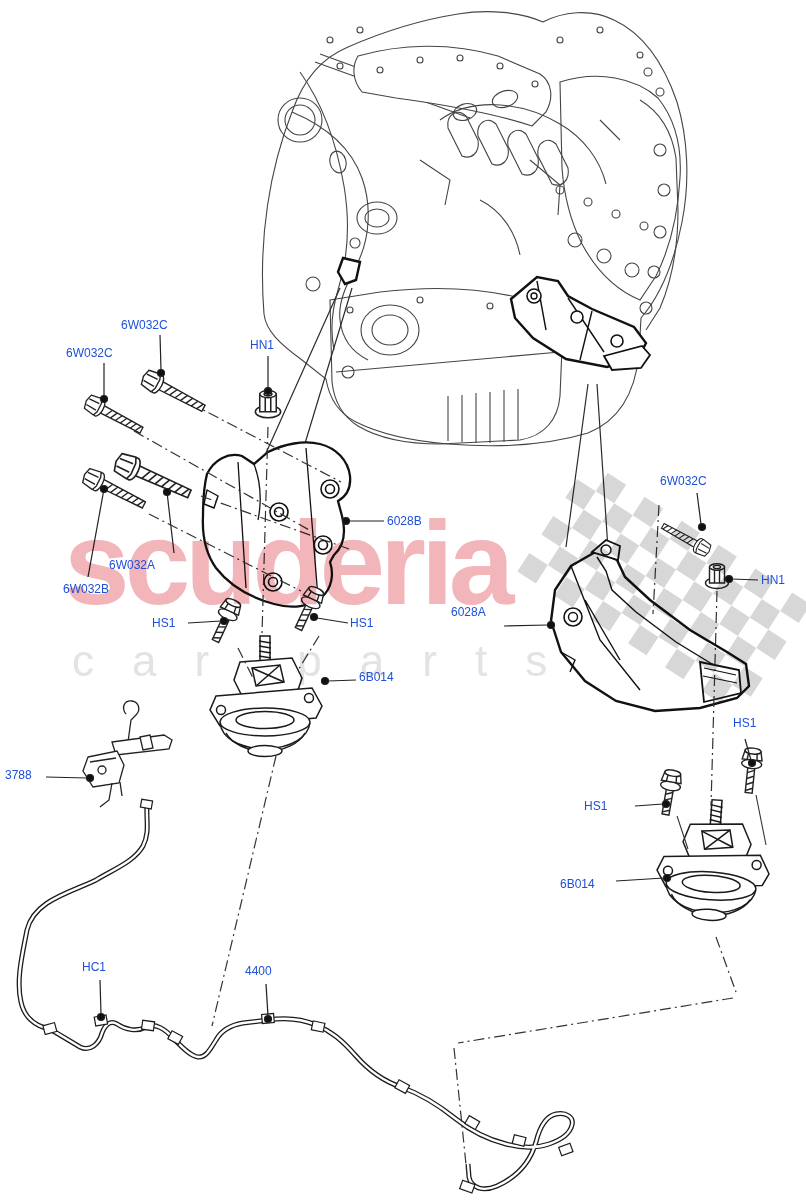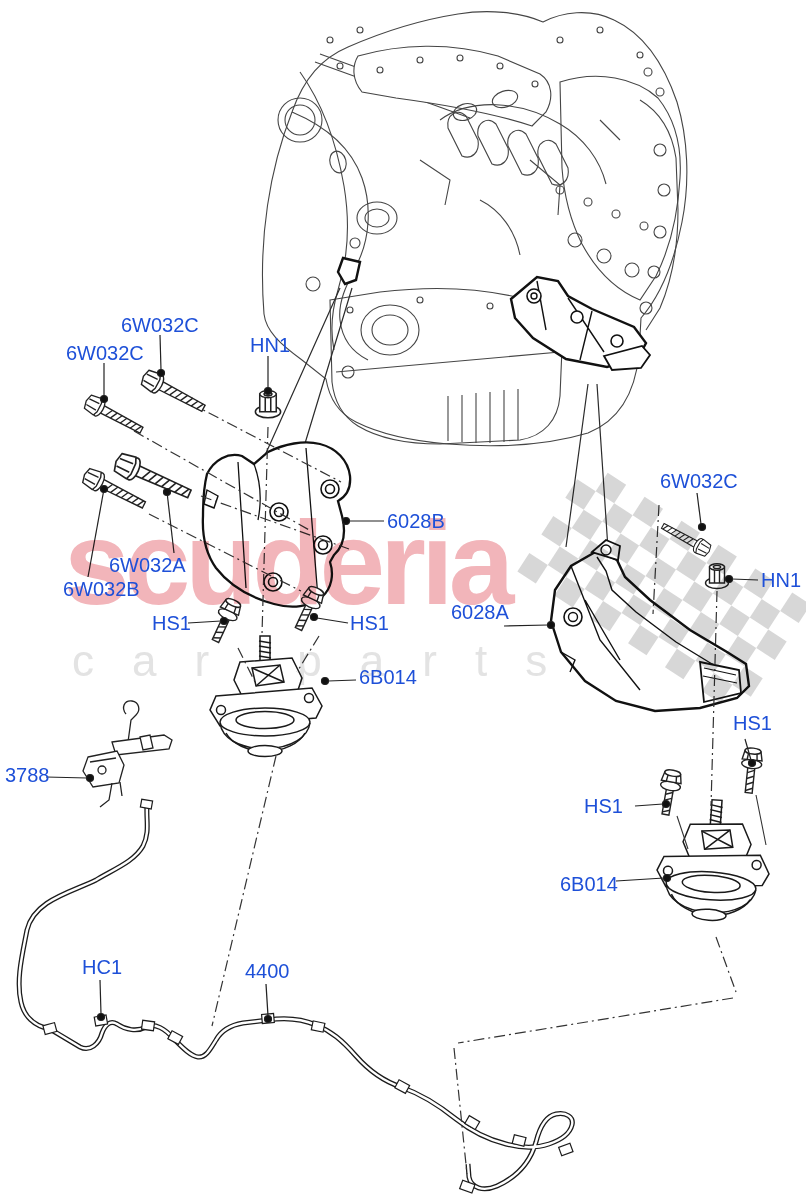--- a/index.html
+++ b/index.html
@@ -16,21 +16,21 @@
     color:#f2b5ba;white-space:nowrap;
   }
   .wm-tagline{
     position:absolute;left:56px;top:639px;
     font-size:44px;font-weight:400;letter-spacing:38px;line-height:1;
     color:#e3e3e3;white-space:nowrap;
   }
   .wm-checkers{position:absolute;left:0;top:0;}
   .callout{
     position:absolute;z-index:3;
-    font-size:20px;line-height:20px;color:var(--label-color,#1e50d8);
+    font-size:12px;line-height:20px;color:var(--label-color,#1e50d8);
     white-space:nowrap;
   }
 </style>
 </head>
 <body>
 
 <div class="canvas">
 
   <svg class="art" width="806" height="1200" viewBox="0 0 806 1200" aria-hidden="true">
     <defs>

